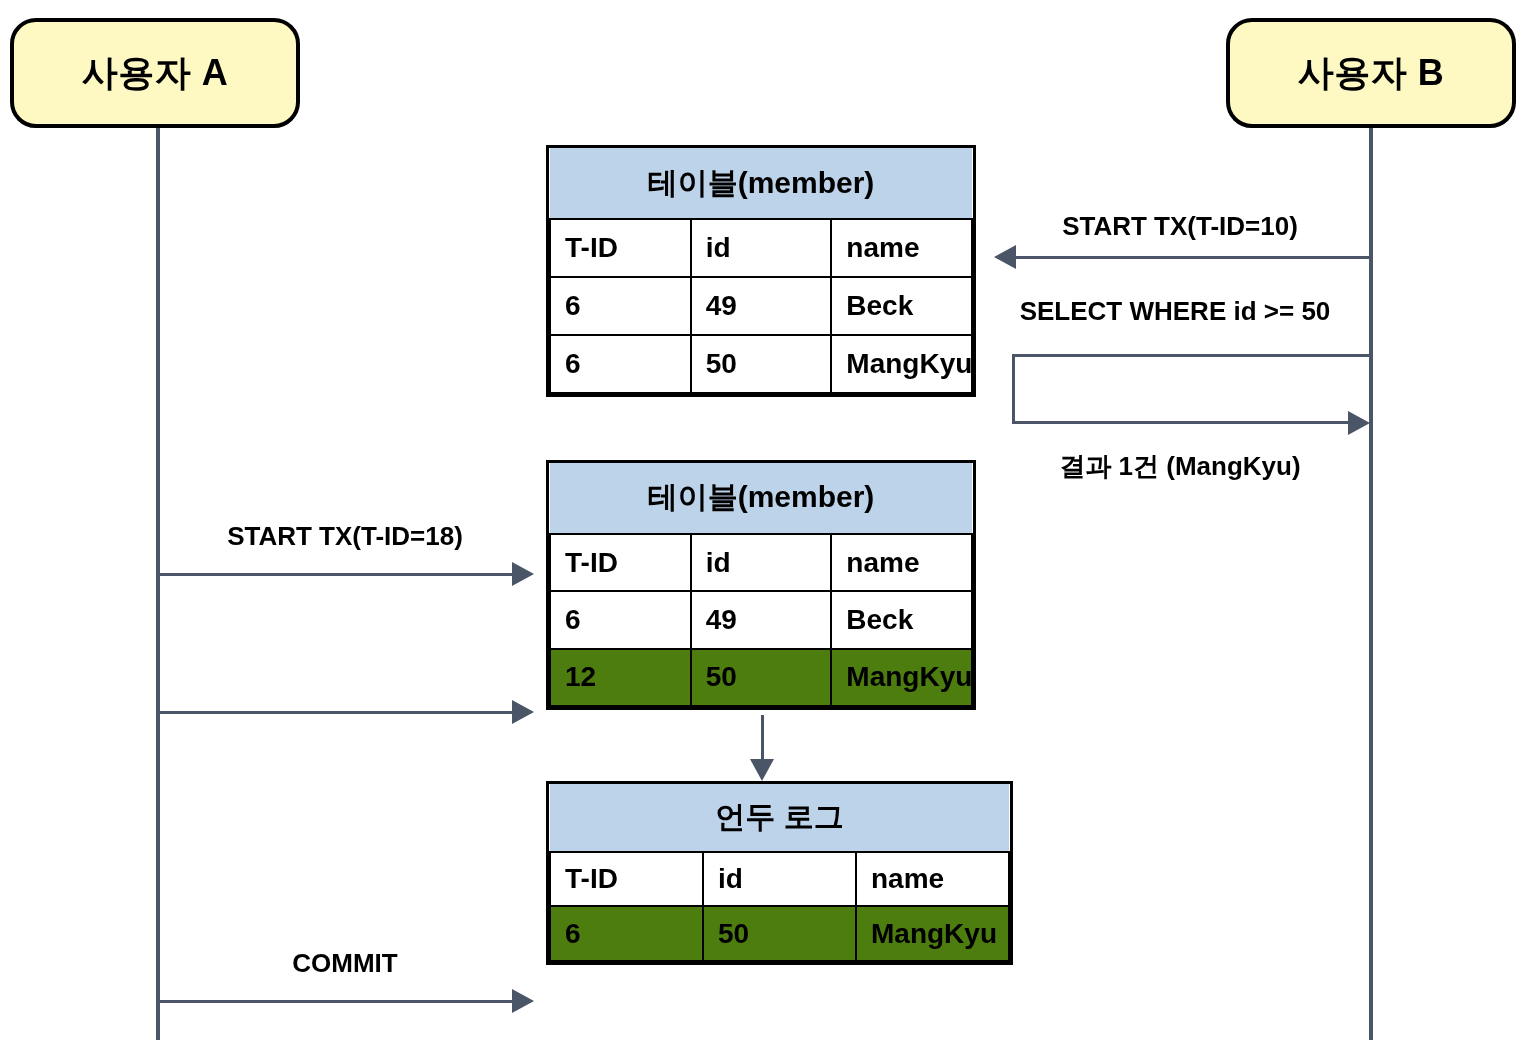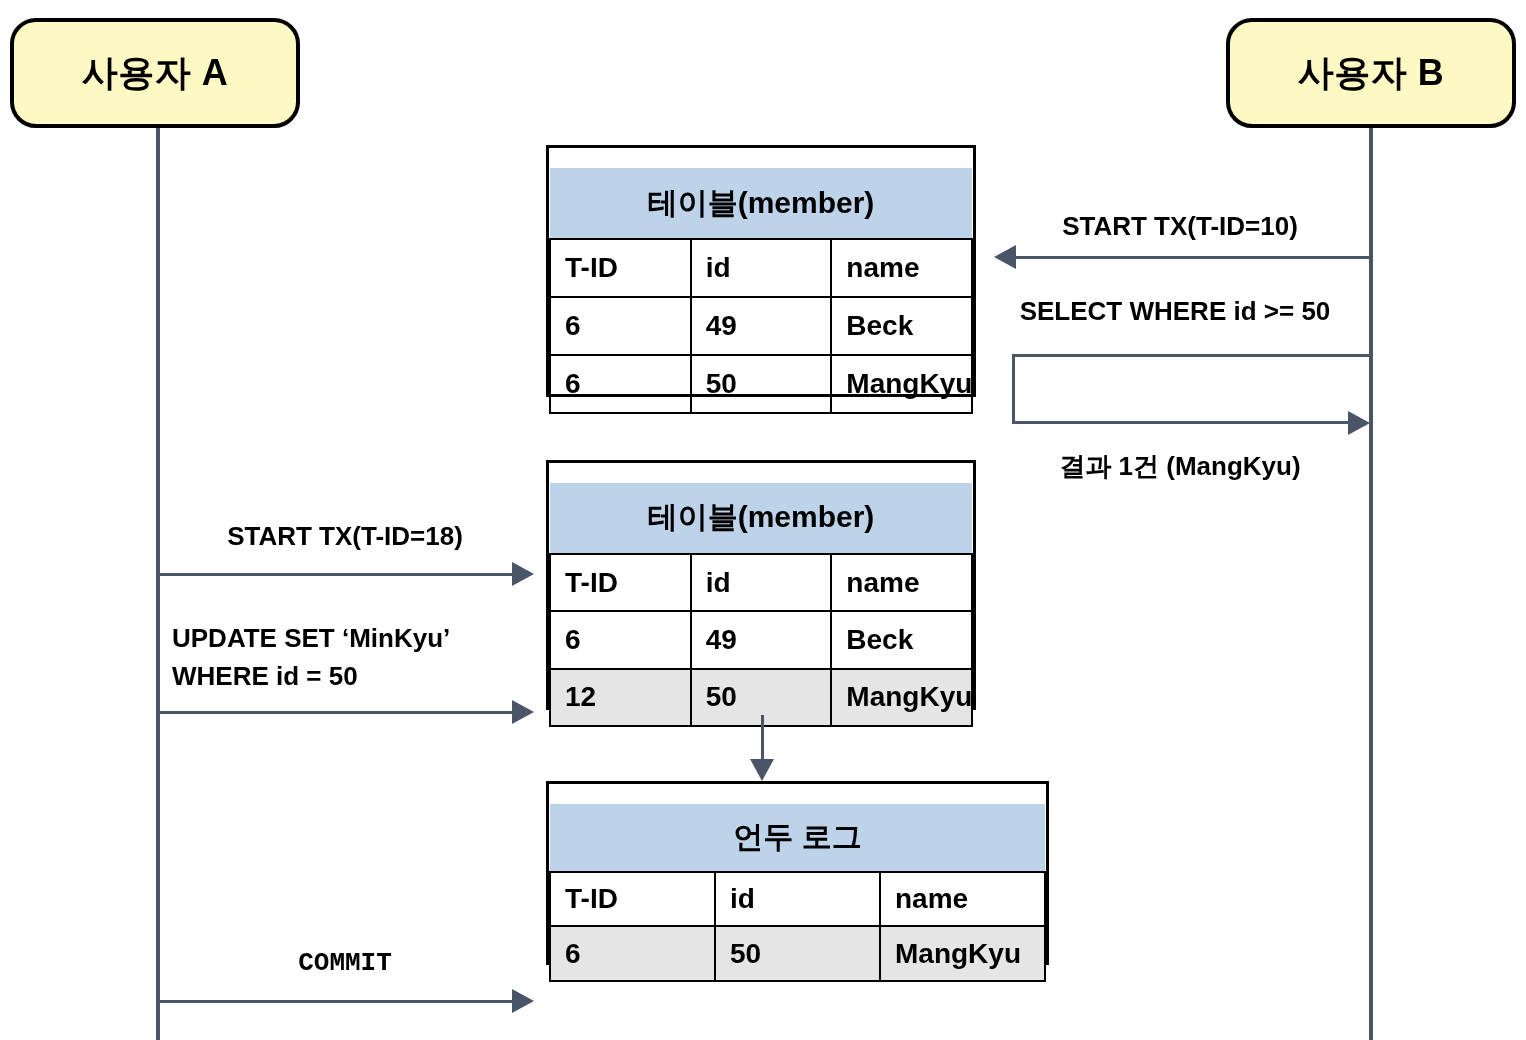--- a/index.html
+++ b/index.html
@@ -49,42 +49,41 @@
     border: 3px solid #000000;
     box-sizing: border-box;
     background: #ffffff;
     border-collapse: collapse;
   }
   .db-table table {
     border-collapse: collapse;
     width: 100%;
     height: 100%;
     table-layout: fixed;
-    margin-top: 20px;
   }
   .db-table th, .db-table td {
     border: 2px solid #000000;
     font-size: 28px;
     font-weight: bold;
     color: #000000;
     padding: 0 0 0 14px;
     text-align: left;
     box-sizing: border-box;
   }
   .db-table .title-cell {
     background: #bdd3ea;
     text-align: center;
     padding: 0;
     font-size: 30px;
     border-top: none;
     border-left: none;
     border-right: none;
   }
   .db-table .hl {
-    background: #e5e5e5;
+    background: #4d7c0f;
   }
   .col-tid { width: 118px; }
   .col-id  { width: 96px; }
 
   
   .seg {
     position: absolute;
     background: #4a5568;
   }
   .seg-h { height: 3px; }
@@ -181,21 +180,21 @@
       </tr>
       <tr>
         <td class="hl">12</td>
         <td class="hl">50</td>
         <td class="hl">MangKyu</td>
       </tr>
     </tbody>
       </table>
   </div>
 
-  <div class="db-table" style="left:546px; top:781px; width:503px; height:184px;">
+  <div class="db-table" style="left:546px; top:781px; width:467px; height:184px;">
     <table>
       <tbody>
           <tr>
         <th class="title-cell" colspan="3">언두 로그</th>
       </tr>
       <tr>
         <th class="col-tid">T-ID</th>
         <th class="col-id">id</th>
         <th>name</th>
       </tr>
@@ -217,25 +216,23 @@
   <div class="seg seg-h" style="left:1012px; top:354px; width:358px;"></div>
   <div class="seg seg-v" style="left:1012px; top:354px; height:70px;"></div>
   <div class="seg seg-h" style="left:1012px; top:421px; width:340px;"></div>
   <div class="arrowhead arrow-right" style="left:1348px; top:411px;"></div>
   <div class="msg msg-center" style="left:1000px; top:448px; width:360px;">결과 1건 (MangKyu)</div>
 
   <div class="msg msg-center" style="left:160px; top:518px; width:370px;">START TX(T-ID=18)</div>
   <div class="seg seg-h" style="left:157px; top:573px; width:360px;"></div>
   <div class="arrowhead arrow-right" style="left:512px; top:562px;"></div>
 
-  <div class="msg msg-left" style="left:172px; top:620px; width:400px;">UPDATE SET ‘MinKyu’
-WHERE id = 50</div>
   <div class="seg seg-h" style="left:157px; top:711px; width:360px;"></div>
   <div class="arrowhead arrow-right" style="left:512px; top:700px;"></div>
 
   <div class="seg seg-v" style="left:761px; top:715px; height:48px;"></div>
   <div class="arrowhead arrow-down" style="left:750px; top:759px;"></div>
 
-  <div class="msg msg-center" style="left:160px; top:945px; width:370px;font-family:Liberation Mono, monospace;">COMMIT</div>
+  <div class="msg msg-center" style="left:160px; top:945px; width:370px;">COMMIT</div>
   <div class="seg seg-h" style="left:157px; top:1000px; width:360px;"></div>
   <div class="arrowhead arrow-right" style="left:512px; top:989px;"></div>
 
 </div>
 
 </body></html>

